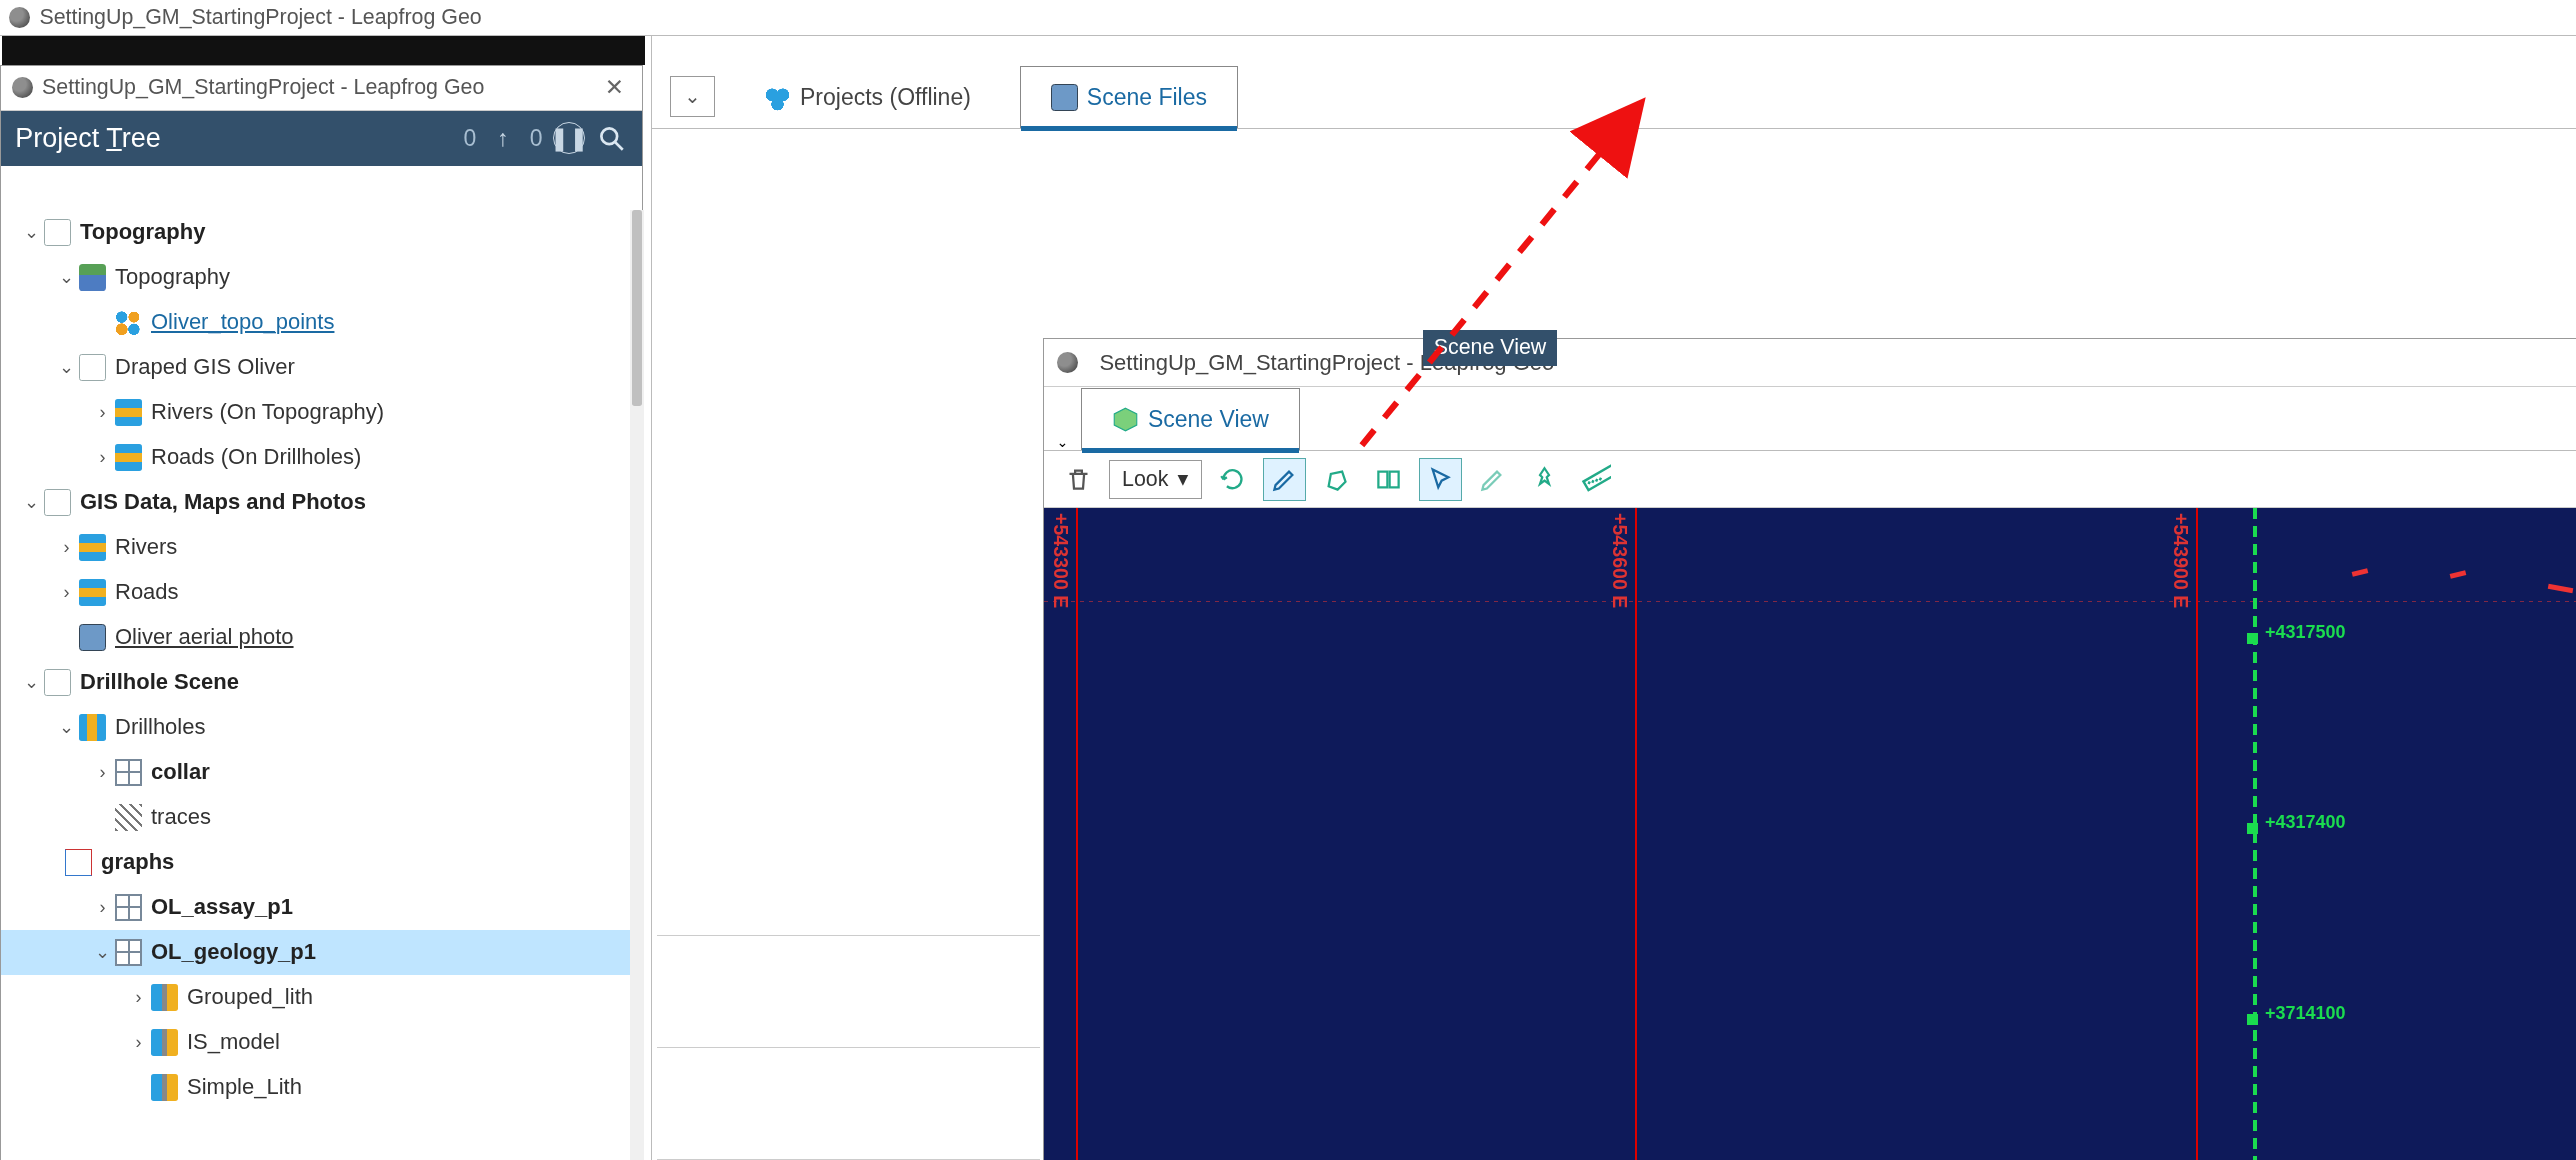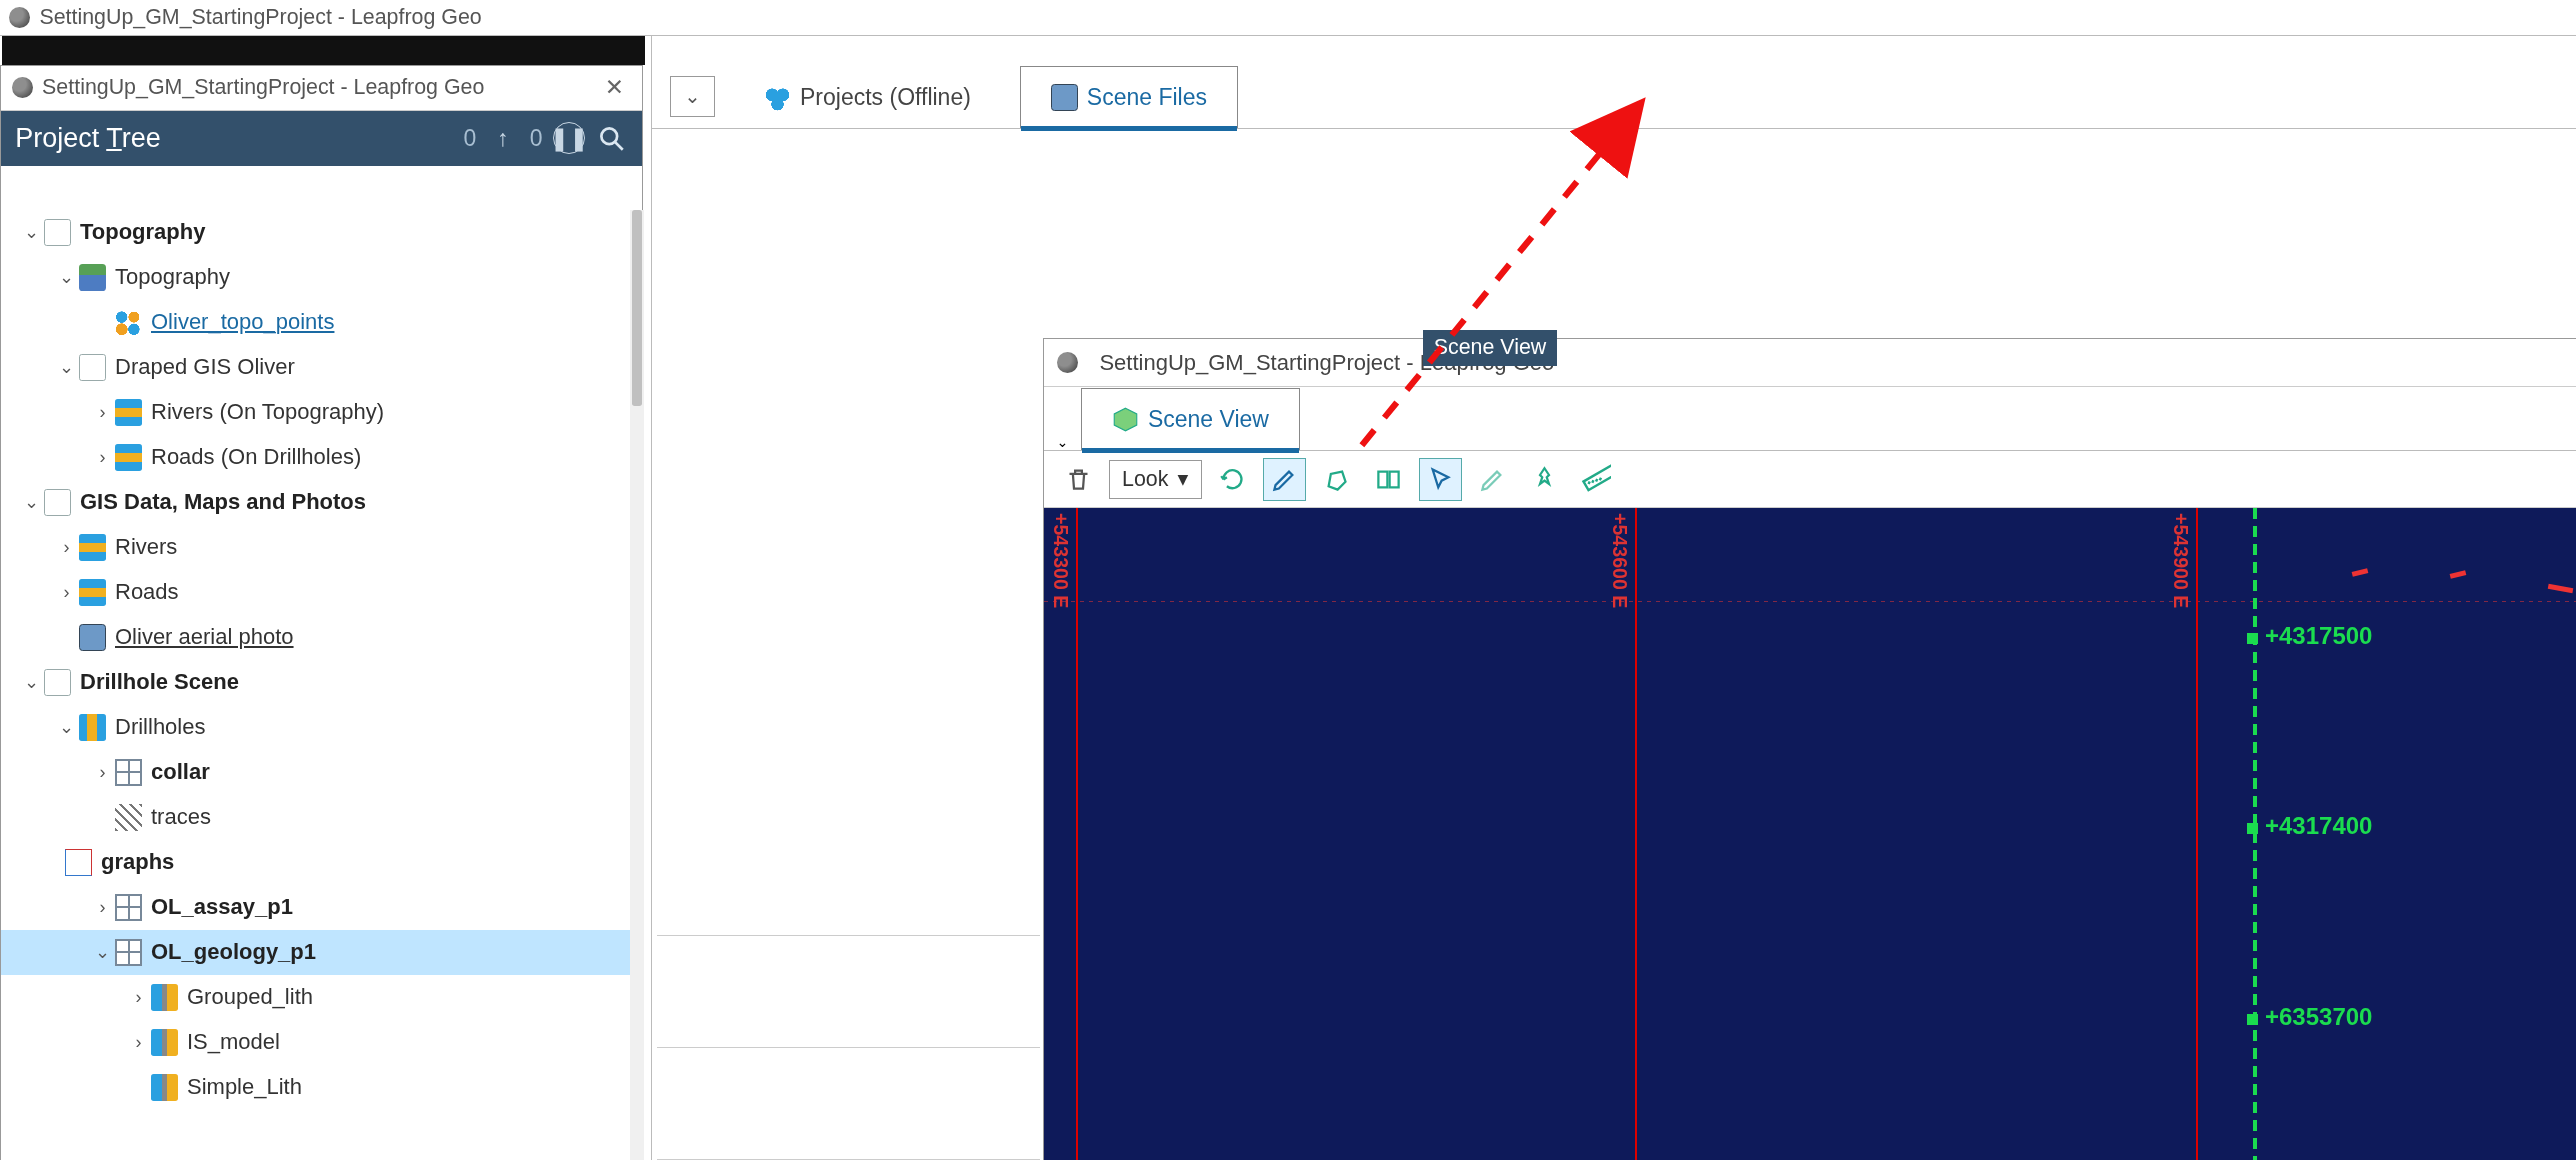--- a/index.html
+++ b/index.html
@@ -113,21 +113,21 @@
     gap:9px; font-size:21.4px; color:#333; }
 
   .tooltip { position:absolute; background:#33506b; color:#fff; padding:5.3px 10.7px; font-size:21.4px; }
 
   
   .viewport { position:absolute; left:0; top:169px; right:0; bottom:0; background:#0e1a5a;
     overflow:hidden; }
   .grid-v { position:absolute; top:0; bottom:0; width:1.8px; background:#d00; }
   .axis-note { position:absolute; color:#d33; font-size:19.6px; font-weight:600;
     writing-mode: vertical-rl; }
-  .east-label { position:absolute; color:#1bdc4f; font-size:24px; font-weight:600; }
+  .east-label { position:absolute; color:#1bdc4f; font-size:18px; font-weight:600; }
   .east-line { position:absolute; width:3.6px; background:
     repeating-linear-gradient(#1bdc4f 0 10.7px, transparent 10.7px 18px); }
   .east-tick { position:absolute; width:10.7px; height:10.7px; background:#1bdc4f; }
   .hline { position:absolute; left:0; right:0; height:0.9px;
     background: repeating-linear-gradient(90deg,#d33 0 3.6px, transparent 3.6px 9px); opacity:.55; }
 
   
   .arrow-svg { position:absolute; left:0; top:0; pointer-events:none; }
 
   
@@ -387,21 +387,21 @@
     <div class="axis-note" style="left:564px; top:5.3px;">+543600 E</div>
     <div class="grid-v" style="left:1152px;"></div>
     <div class="axis-note" style="left:1125px; top:5.3px;">+543900 E</div>
 
     <div class="east-line" style="left:1209px; top:0; bottom:0;"></div>
     <div class="east-tick" style="left:1203px; top:125px;"></div>
     <div class="east-label" style="left:1221px; top:114px;">+4317500</div>
     <div class="east-tick" style="left:1203px; top:315px;"></div>
     <div class="east-label" style="left:1221px; top:304px;">+4317400</div>
     <div class="east-tick" style="left:1203px; top:506px;"></div>
-    <div class="east-label" style="left:1221px; top:495px;">+6353700</div>
+    <div class="east-label" style="left:1221px; top:495px;">+3714100</div>
 
     <div style="position:absolute; left:1308px; top:62px; width:16px; height:5.3px; background:#e33; transform:rotate(-14deg);"></div>
     <div style="position:absolute; left:1406px; top:64px; width:16px; height:5.3px; background:#e33; transform:rotate(-14deg);"></div>
     <div style="position:absolute; left:1504px; top:78px; width:25px; height:5.3px; background:#e33; transform:rotate(10deg);"></div>
   </div>
 </div>
 
 <svg class="arrow-svg" width="2576" height="1161" viewBox="0 0 2894 1304">
   <defs>
     <marker id="ah" markerWidth="16" markerHeight="16" refX="10" refY="6" orient="auto">

